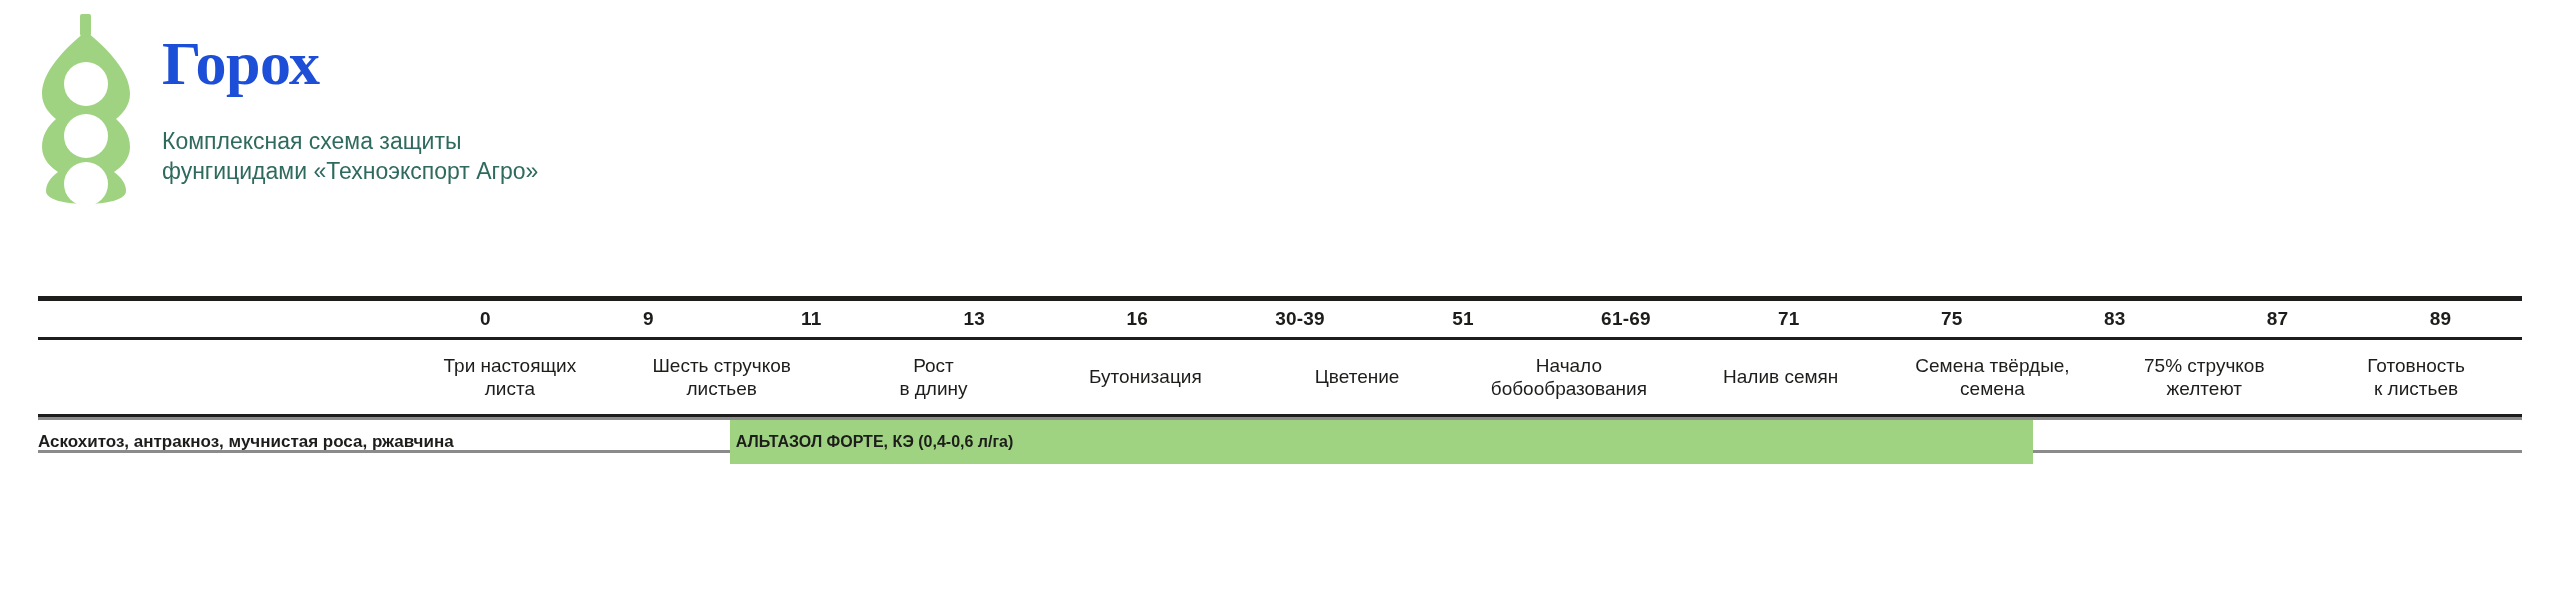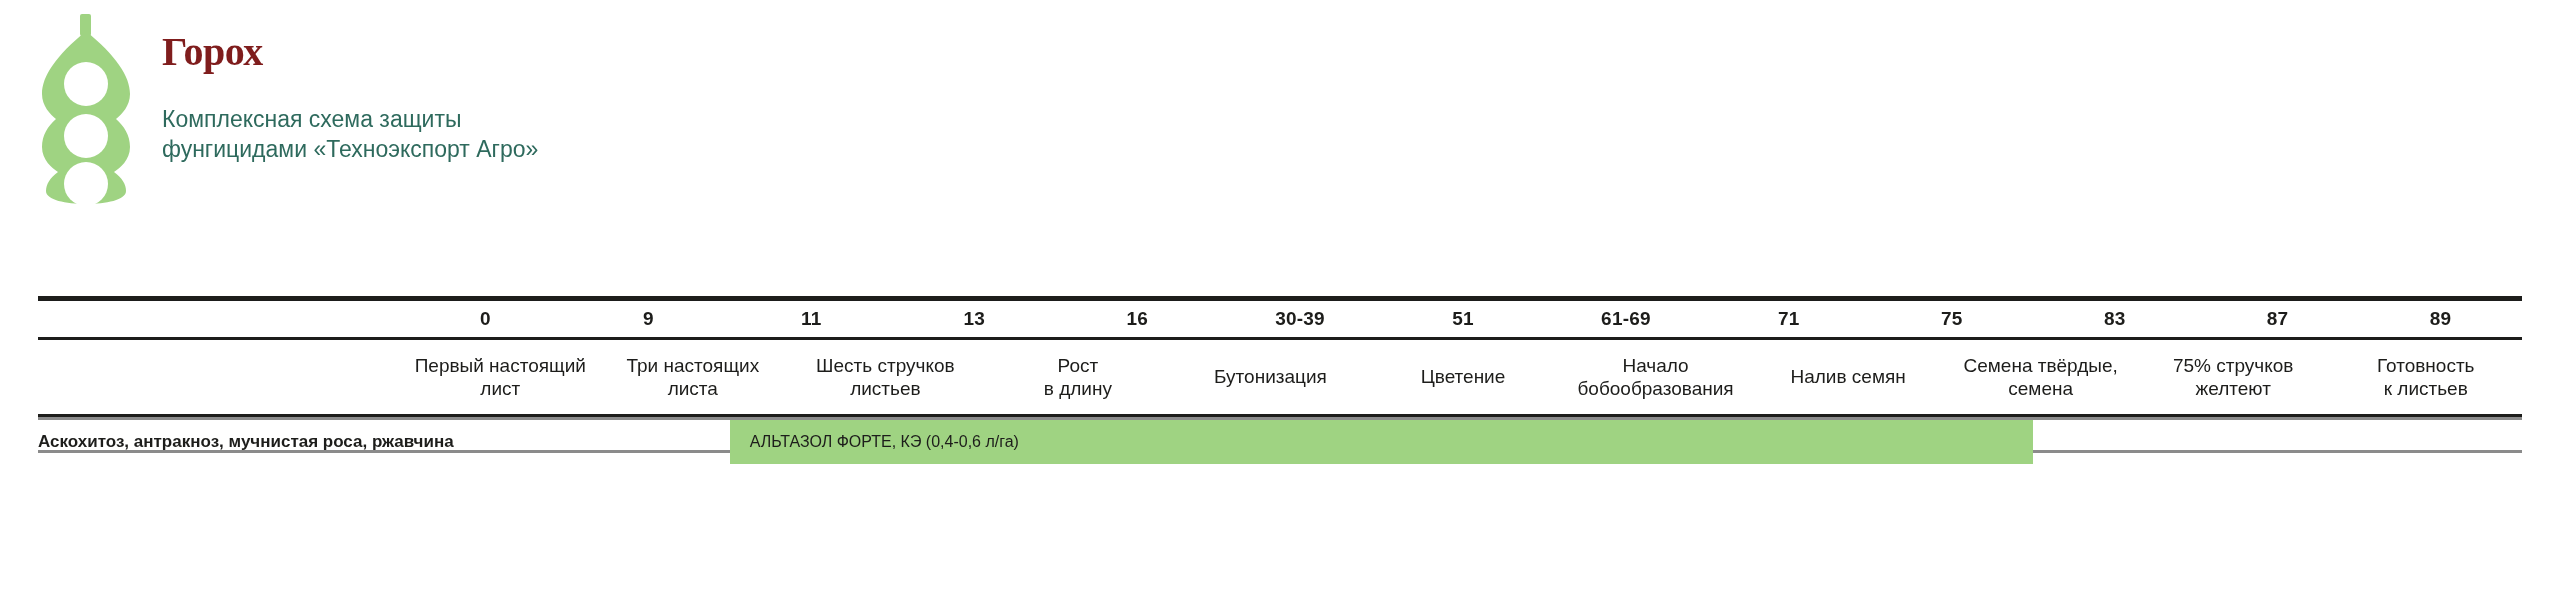--- a/index.html
+++ b/index.html
@@ -10,23 +10,23 @@
     overflow: hidden;
   }
   .page { position: relative; width: 2560px; height: 600px; background: #fff; }
 
   
   .header { position: absolute; left: 38px; top: 14px; display: flex; align-items: flex-start; }
   .logo { width: 96px; height: 190px; margin-right: 28px; flex: 0 0 auto; }
   .titles { padding-top: 18px; }
   .crop-title {
     font-family: "Liberation Serif", serif;
-    font-size: 40px;
+    font-size: 62px;
     font-weight: bold;
-    color: #7f1d1d;
+    color: #1d4ed8;
     line-height: 1.0;
     letter-spacing: -0.5px;
   }
   .subtitle {
     margin-top: 32px;
     font-size: 23px;
     line-height: 1.32;
     color: #2e6a5d;
     white-space: pre-line;
     font-weight: 400;
@@ -72,22 +72,22 @@
     display: flex; align-items: center;
     font-size: 17px; font-weight: bold; color: #1d1d1b;
     white-space: nowrap;
   }
   .bar {
     position: absolute; top: 0; height: 44px;
     background: #9fd382;
     display: flex; align-items: center;
   }
   .bar-label {
-    font-size: 16px; font-weight: normal; color: #1d1d1b;
-    padding-left: 20px; white-space: nowrap;
+    font-size: 16px; font-weight: bold; color: #1d1d1b;
+    padding-left: 6px; white-space: nowrap;
   }
 </style>
 </head>
 <body>
 
 <div class="page">
 
   <div class="header">
     <div class="logo">
       <svg viewBox="0 0 96 190" width="96" height="190" aria-hidden="true">
@@ -162,24 +162,20 @@
       <div class="phase-col">
           <div class="bbch-cell">89</div>
         </div>
     </div>
 
     <div class="rule-thin"></div>
 
     <div class="grid stage-row">
       <div class="label-col"></div>
       <div class="phase-col">
-          <div class="stage-cell">Первый настоящий
-лист</div>
-        </div>
-      <div class="phase-col">
           <div class="stage-cell">Три настоящих
 листа</div>
         </div>
       <div class="phase-col">
           <div class="stage-cell">Шесть стручков
 листьев</div>
         </div>
       <div class="phase-col">
           <div class="stage-cell">Рост
 в длину</div>

